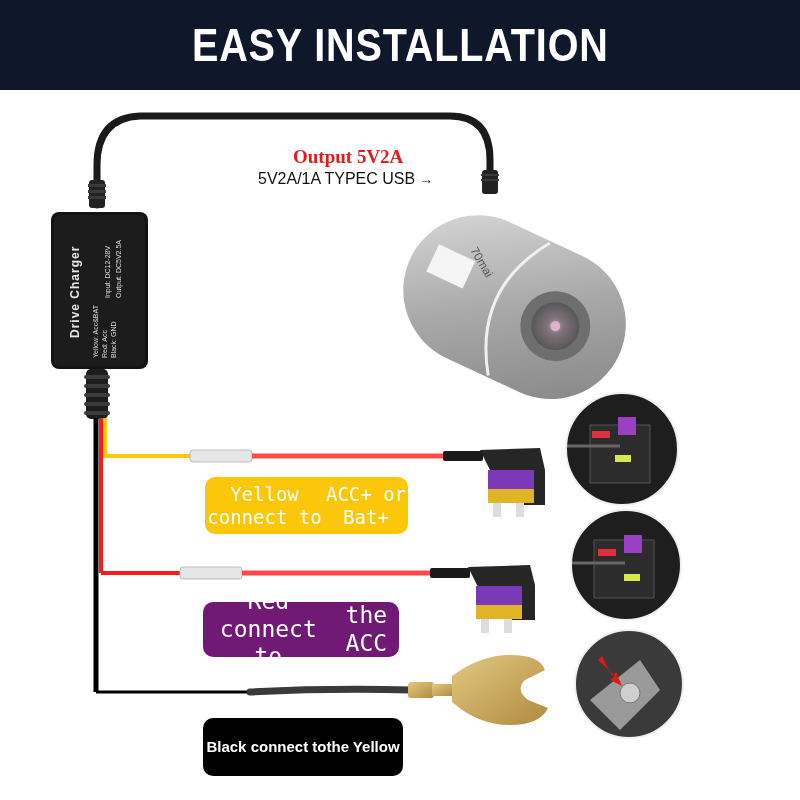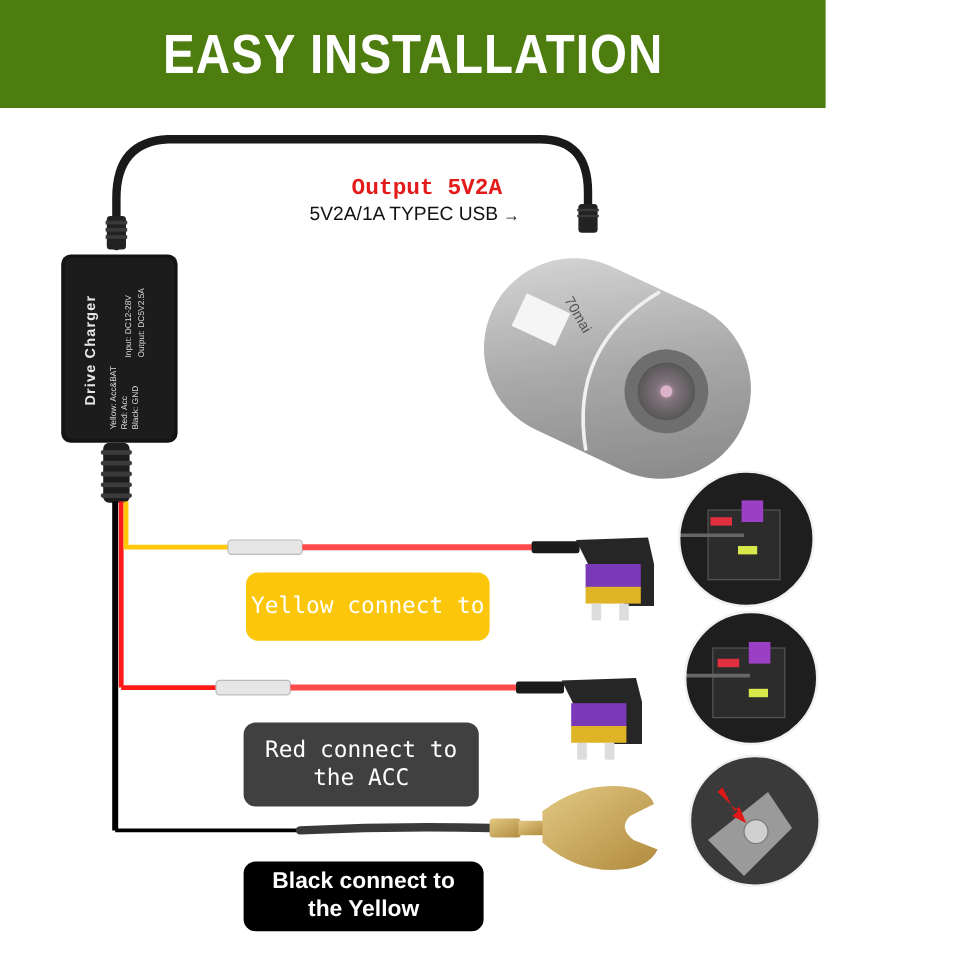--- a/index.html
+++ b/index.html
@@ -1,26 +1,26 @@
 <!DOCTYPE html>
 <html><head>
   <meta charset="utf-8">
   <style>
     html, body { margin: 0; padding: 0; }
     body { width: 800px; height: 800px; background: #ffffff; position: relative; overflow: hidden; font-family: "Liberation Sans", sans-serif; }
-    .banner { position: absolute; left: 0; top: 0; width: 688px; height: 90px; background: #4d7c0f; display: flex; align-items: center; justify-content: center; }
+    .banner { position: absolute; left: 0; top: 0; width: 800px; height: 90px; background: #0f172a; display: flex; align-items: center; justify-content: center; }
     .banner-title { color: #ffffff; font-family: "Liberation Sans", sans-serif; font-weight: bold; font-size: 46px; letter-spacing: 1px; transform: scaleX(0.86); }
     .diagram { position: absolute; left: 0; top: 0; width: 800px; height: 800px; }
-    .output-title { position: absolute; left: 293px; top: 146px; color: #e31b1b; font-weight: bold; font-size: 19px; font-family: Liberation Mono, monospace; }
+    .output-title { position: absolute; left: 293px; top: 146px; color: #e31b1b; font-weight: bold; font-size: 19px; font-family: Liberation Serif, serif; }
     .output-sub { position: absolute; left: 258px; top: 170px; color: #111; font-size: 16px; font-family: "Liberation Sans", sans-serif; display: flex; align-items: center; gap: 4px; }
     .arrow { font-size: 14px; }
-    .label { position: absolute; border-radius: 10px; display: flex; flex-direction: column; align-items: center; justify-content: center; text-align: center; line-height: 1.2; }
+    .label { position: absolute; border-radius: 10px; display: flex; align-items: center; justify-content: center; text-align: center; line-height: 1.2; }
     .label-yellow { left: 205px; top: 477px; width: 203px; height: 57px; background: #fcc70a; color: #ffffff; font-family: "DejaVu Sans Mono", monospace; font-size: 19px; }
-    .label-red { left: 203px; top: 602px; width: 196px; height: 70px; background: #404040; color: #ffffff; font-family: "DejaVu Sans Mono", monospace; font-size: 19px; }
-    .label-black { left: 203px; top: 718px; width: 200px; height: 58px; background: #000000; color: #ffffff; font-family: "Liberation Sans", sans-serif; font-weight: bold; font-size: 19px; }
+    .label-red { left: 203px; top: 602px; width: 196px; height: 55px; background: #701a75; color: #ffffff; font-family: "DejaVu Sans Mono", monospace; font-size: 23px; }
+    .label-black { left: 203px; top: 718px; width: 200px; height: 58px; background: #000000; color: #ffffff; font-family: "Liberation Sans", sans-serif; font-weight: bold; font-size: 15px; }
     .module-text { position: absolute; transform-origin: left top; transform: rotate(-90deg); color: #ddd; white-space: nowrap; }
   </style>
 </head>
 <body>
 
 <div class="banner">
   <span class="banner-title">EASY INSTALLATION</span>
 </div>
 
 <svg class="diagram" width="800" height="800" viewBox="0 0 800 800" xmlns="http://www.w3.org/2000/svg">
@@ -169,20 +169,21 @@
 <div class="module-text" style="left:110px; top:358px; font-size:7px;">Black: GND</div>
 
 <div class="output-title">Output 5V2A</div>
 <div class="output-sub">
   <span>5V2A/1A TYPEC USB</span>
   <span class="arrow">→</span>
 </div>
 
 <div class="label label-yellow">
   <span>Yellow connect to</span>
+  <span>ACC+ or Bat+</span>
 </div>
 <div class="label label-red">
   <span>Red connect to</span>
   <span>the ACC</span>
 </div>
 <div class="label label-black">
   <span>Black connect to</span>
   <span>the Yellow</span>
 </div>
 

